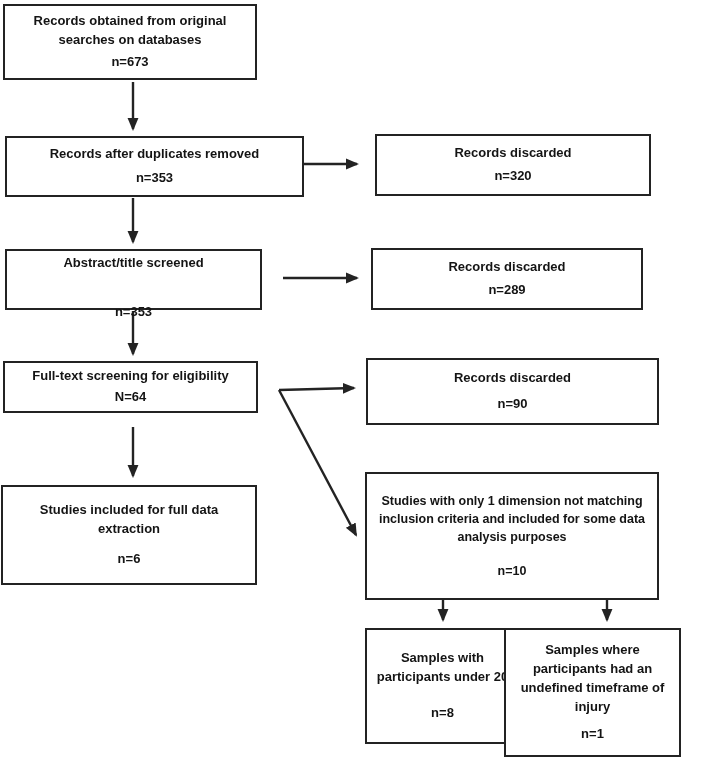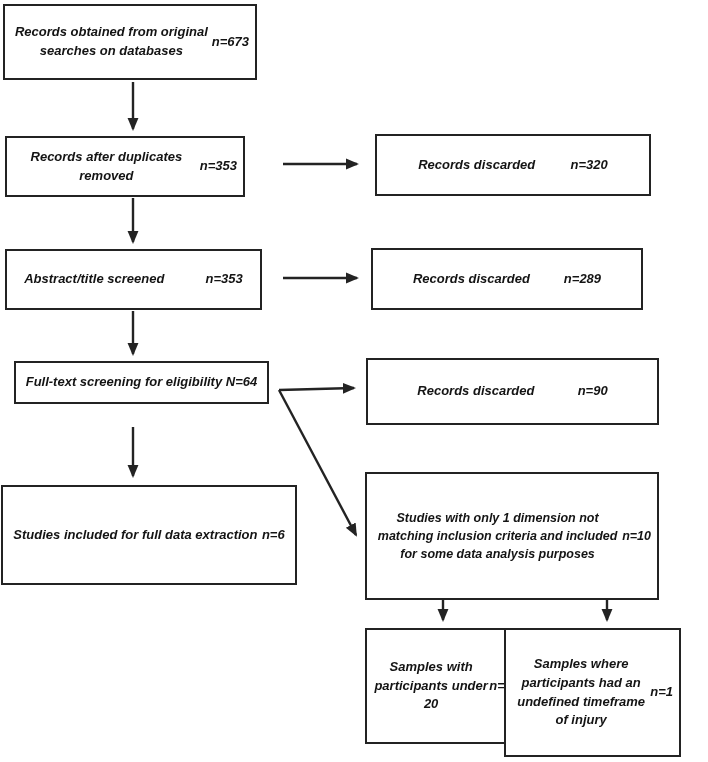--- a/index.html
+++ b/index.html
@@ -32,39 +32,38 @@
     position: absolute;
     box-sizing: border-box;
     border: 2px solid var(--border);
     background: var(--bg);
     color: var(--text);
     font-weight: bold;
     font-size: 13px;
     line-height: 1.45;
     text-align: center;
     display: flex;
-    flex-direction: row;
+    flex-direction: column;
     align-items: center;
     justify-content: space-evenly;
     padding: 3px 6px;
-    font-style: italic;
   }
   .box .label { display: block; }
   .box .count { display: block; }
   .box.small { font-size: 12.5px; }
 
   
   .b0  { left: 3px;   top: 4px;   width: 254px; height: 76px; }
-  .b1  { left: 5px;   top: 136px; width: 240px; height: 61px; }
+  .b1  { left: 5px;   top: 136px; width: 299px; height: 61px; }
   .b2  { left: 375px; top: 134px; width: 276px; height: 62px; }
   .b3  { left: 5px;   top: 249px; width: 257px; height: 61px; gap: 30px; }
   .b4  { left: 371px; top: 248px; width: 272px; height: 62px; }
-  .b5  { left: 14px;   top: 361px; width: 255px; height: 43px; }
+  .b5  { left: 3px;   top: 361px; width: 255px; height: 52px; }
   .b6  { left: 366px; top: 358px; width: 293px; height: 67px; }
-  .b7  { left: 1px;   top: 485px; width: 296px; height: 100px; }
+  .b7  { left: 1px;   top: 485px; width: 256px; height: 100px; }
   .b8  { left: 365px; top: 472px; width: 294px; height: 128px; }
   .b9  { left: 365px; top: 628px; width: 155px; height: 116px; }
   .b10 { left: 504px; top: 628px; width: 177px; height: 129px; }
 </style>
 </head>
 <body>
 
 <div class="canvas">
 
   <svg class="arrow-layer" width="708" height="762" viewBox="0 0 708 762" xmlns="http://www.w3.org/2000/svg">

